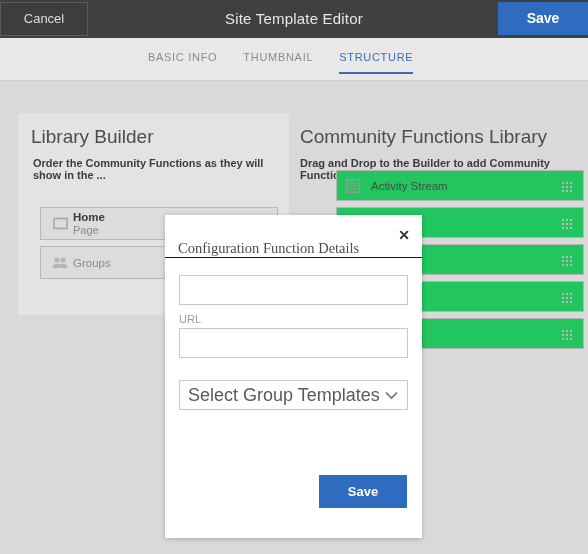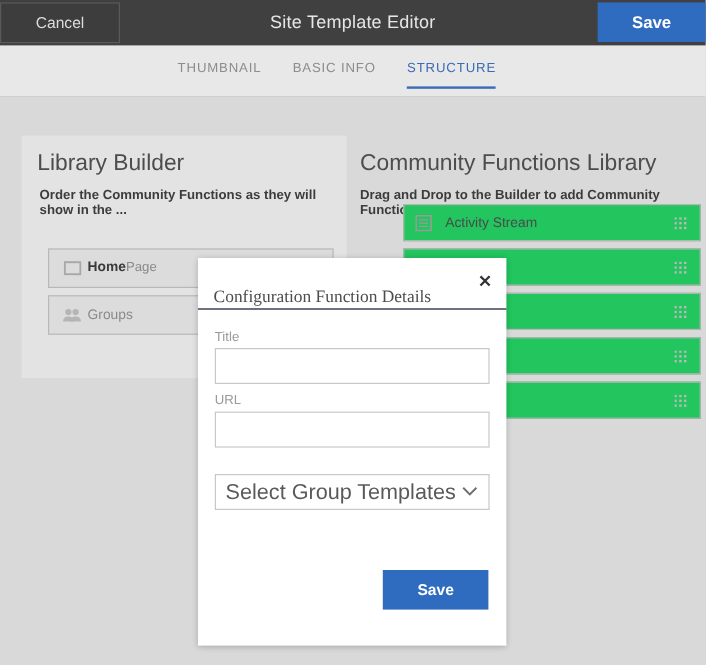--- a/index.html
+++ b/index.html
@@ -33,21 +33,21 @@
     height: 38px;
     line-height: 38px;
     text-align: center;
     color: #e6e6e6;
     font-size: 15px;
     letter-spacing: 0.2px;
   }
   .btn-cancel {
     position: absolute;
     left: 0; top: 2px;
-    width: 100px;
+    width: 88px;
     height: 34px;
     background: #3d3d3d;
     border: 1px solid #5a5a5a;
     color: #dcdcdc;
     font-size: 13px;
     line-height: 32px;
     text-align: center;
     box-sizing: border-box;
     cursor: pointer;
   }
@@ -158,21 +158,21 @@
   .builder-row .row-icon {
     width: 26px;
     margin-left: 6px;
     display: flex;
     align-items: center;
     justify-content: center;
     color: #a8a8a8;
   }
   .row-text-stack {
     display: flex;
-    flex-direction: row;
+    flex-direction: column;
     justify-content: center;
     line-height: 1.12;
   }
   .row-main {
     font-size: 11.5px;
     font-weight: bold;
     color: #3a3a3a;
   }
   .row-sub {
     font-size: 11px;
@@ -331,22 +331,22 @@
 <body>
 
 <div class="topbar">
   <div class="btn-cancel">Cancel</div>
   <div class="topbar-title">Site Template Editor</div>
   <div class="btn-save-top">Save</div>
 </div>
 
 <div class="tabbar">
   <div class="tabs">
+    <div class="tab">BASIC INFO</div>
     <div class="tab">THUMBNAIL</div>
-    <div class="tab">BASIC INFO</div>
     <div class="tab active">STRUCTURE</div>
   </div>
 </div>
 
 <div class="panel-left">
   <div class="panel-title">Library Builder</div>
   <div class="panel-sub">Order the Community Functions as they will show in the ...</div>
 
   <div class="builder-rows">
 
@@ -549,21 +549,20 @@
   </div>
 </div>
 
 <div class="modal">
   <div class="modal-header">
     <span class="modal-title">Configuration Function Details</span>
     <span class="modal-close">✕</span>
   </div>
 
   <div class="modal-body">
-    <div class="field-label">Title</div>
     <input class="field-input" type="text" placeholder="" style="">
 
     <div class="field-label">URL</div>
     <input class="field-input" type="text" placeholder="" style="">
 
     <div class="select-box">
       <span class="select-label">Select Group Templates</span>
       <span class="select-chevron">
         <svg width="13" height="9" viewBox="0 0 13 9" aria-hidden="true">
           <path d="M1 1.5L6.5 7 12 1.5" fill="none" stroke="#6e6e6e" stroke-width="1.6"></path>

